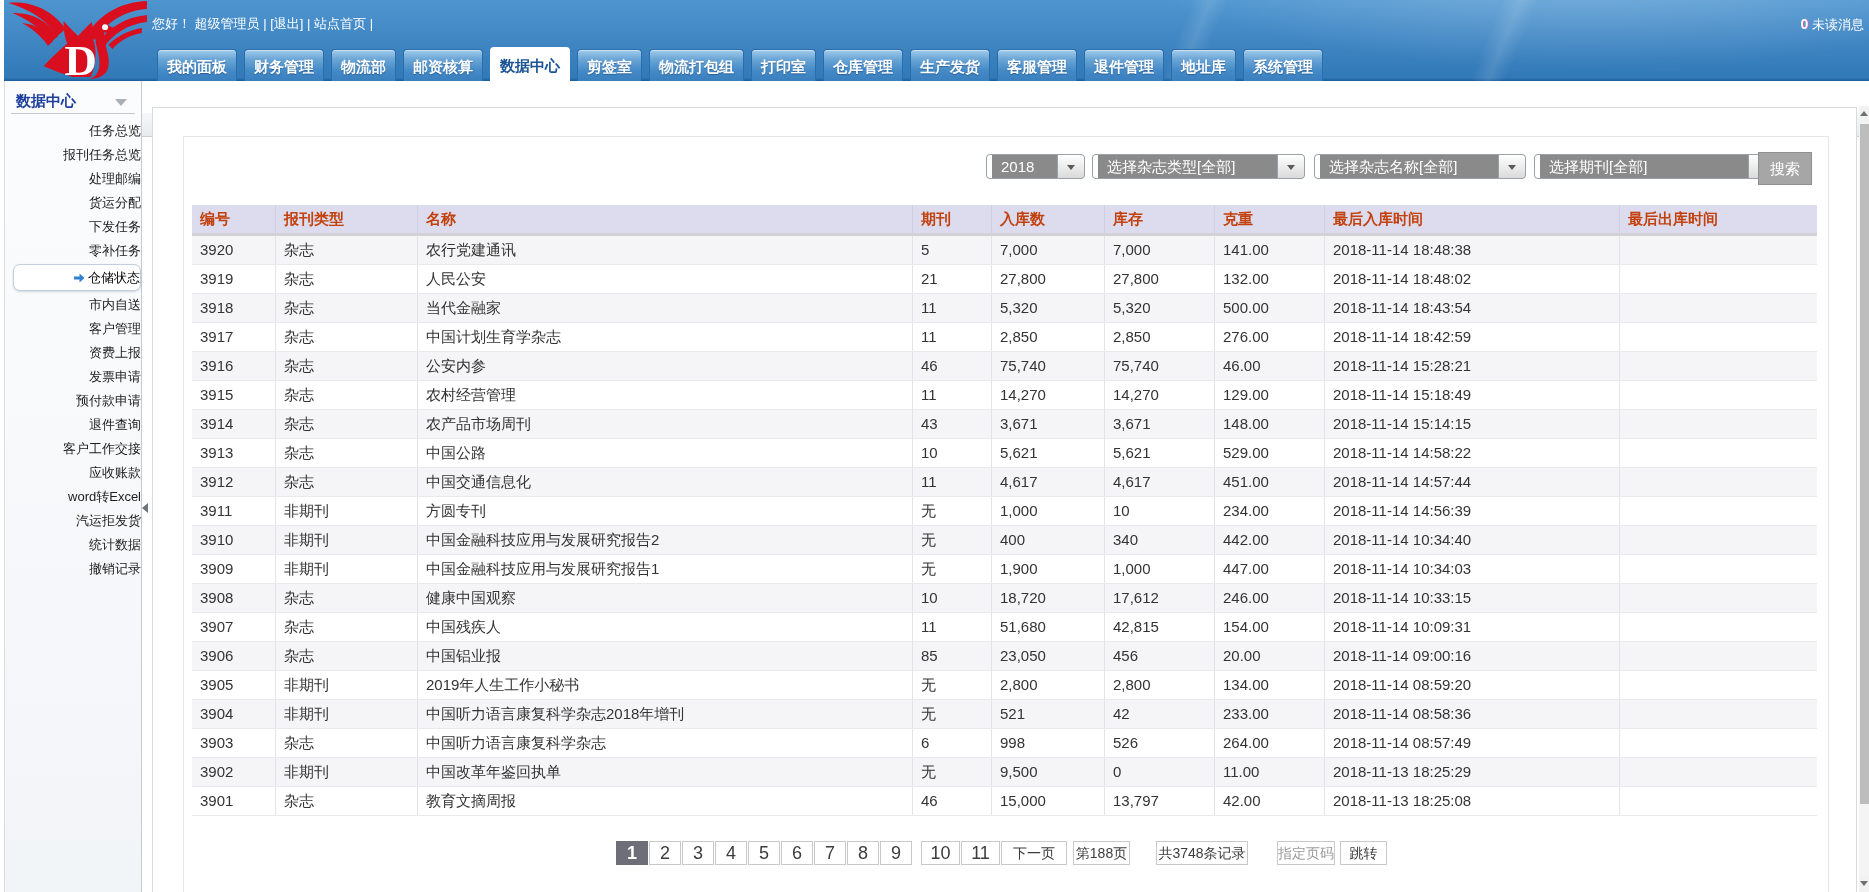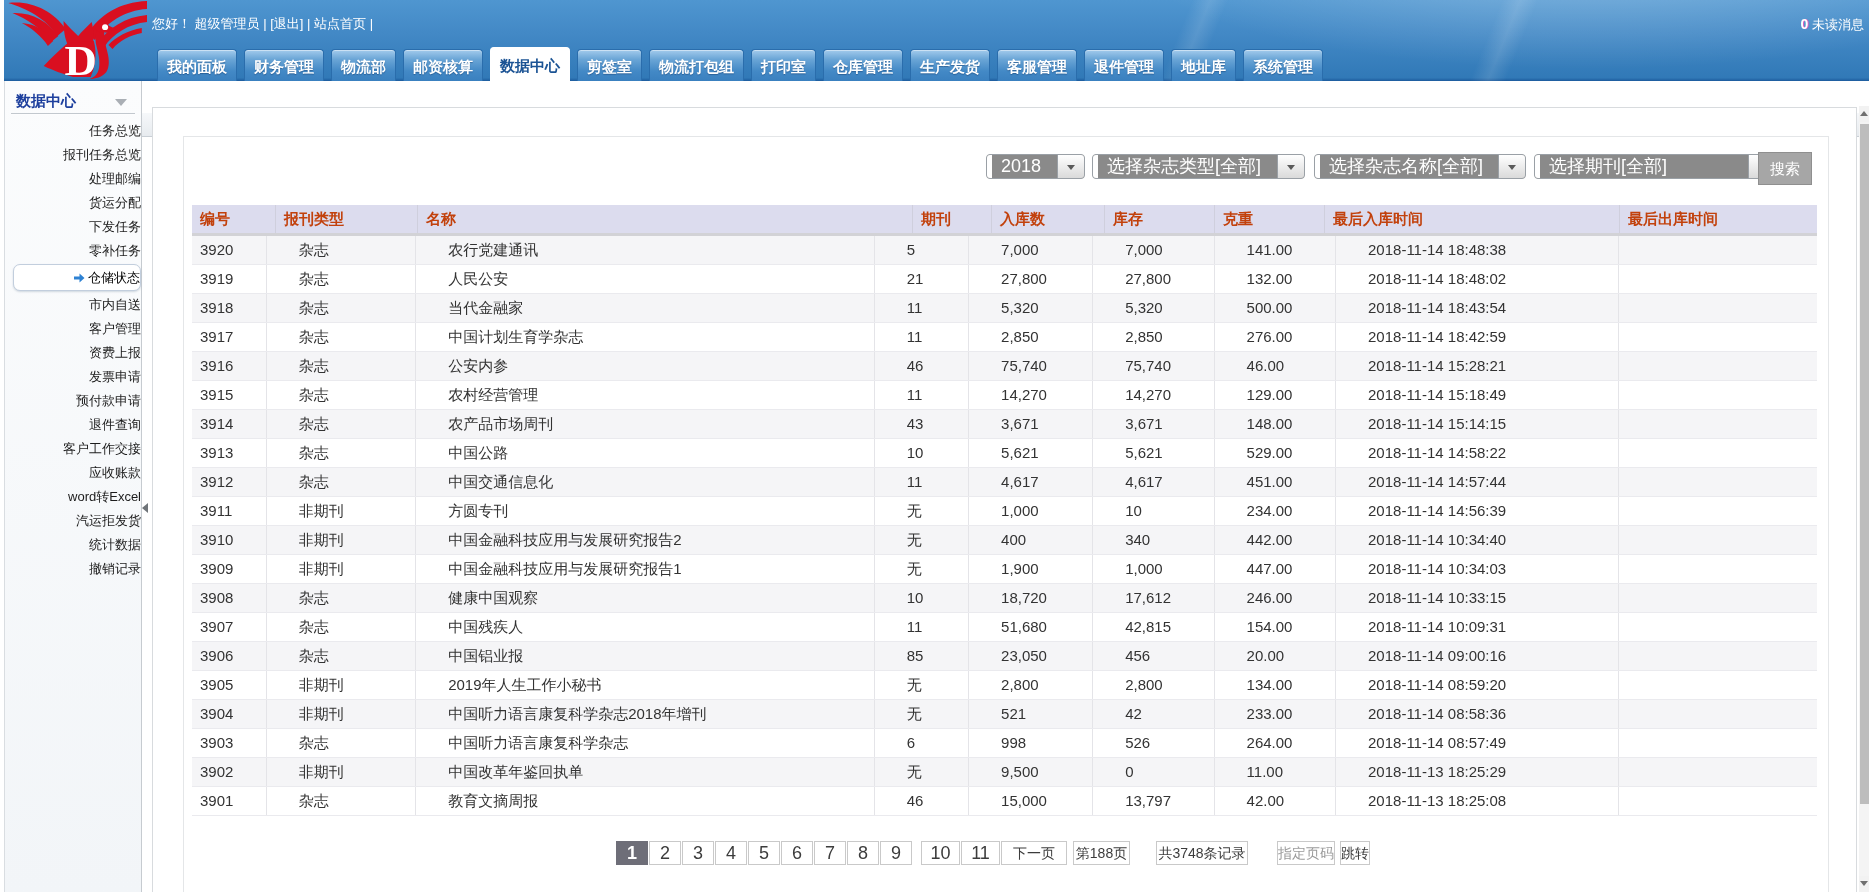--- a/index.html
+++ b/index.html
@@ -58,36 +58,36 @@
   border-top:5px solid transparent; border-bottom:5px solid transparent; border-right:6px solid #6f7479; }
 
 
 #outerpanel { position:absolute; left:152px; top:107px; width:1705px; height:800px;
   border:1px solid #d8dbde; background:#fff; }
 #innerpanel { position:absolute; left:183px; top:136px; width:1646px; height:790px;
   border:1px solid #e4e6e8; background:#fff; }
 
 
 .gsel { position:absolute; top:154px; height:25px; border:1px solid #9aa0a6; border-radius:4px;
-  background:#8a8a8a; overflow:hidden; color:#fff; font-size:18px; line-height:23px; }
+  background:#8a8a8a; overflow:hidden; color:#fff; font-size:15px; line-height:23px; }
 .gsel .lt { position:absolute; left:0; top:0; bottom:0; width:5px; background:#fff; }
 .gsel .tx { position:absolute; left:14px; top:0; }
 .gsel .bt { position:absolute; right:0; top:0; bottom:0; width:27px;
   background:linear-gradient(180deg,#ffffff,#dadada); border-left:1px solid #9aa0a6; }
 .gsel .bt i { position:absolute; left:9px; top:10px; width:0; height:0;
   border-left:4.5px solid transparent; border-right:4.5px solid transparent; border-top:5px solid #5a5a5a; }
 #searchbtn { position:absolute; left:1758px; top:152px; width:54px; height:33px;
   background:#a6a6a6; border:1px solid #8f8f8f; color:#fff; font-size:15px;
   text-align:center; line-height:31px; }
 
 
 #tbl { position:absolute; left:192px; top:205px; width:1625px; font-size:15px; color:#333; }
 #tbl .hrow { display:flex; height:31px; line-height:28px; background:#dcdcee;
   border-bottom:3px solid #d2d2d6; font-weight:bold; color:#c2410c; }
-#tbl .row { display:flex; height:29px; line-height:28px; border-bottom:1px solid #eaeaee; background:#fff;gap:24px; }
+#tbl .row { display:flex; height:29px; line-height:28px; border-bottom:1px solid #eaeaee; background:#fff; }
 #tbl .row.odd { background:#f5f5f7; }
 #tbl .c { padding-left:8px; overflow:hidden; white-space:nowrap; }
 #tbl .hrow .c { border-right:1px solid #cfcfdd; }
 #tbl .row .c { border-right:1px solid #e4e4e8; }
 #tbl .c:last-child { border-right:none; }
 .c1{width:84px;} .c2{width:142px;} .c3{width:495px;} .c4{width:79px;}
 .c5{width:113px;} .c6{width:110px;} .c7{width:110px;} .c8{width:295px;} .c9{width:197px;}
 
 
 #pager { position:absolute; left:616px; top:841px; height:24px; display:flex; font-size:14px; color:#3c3c3c; }
@@ -467,21 +467,21 @@
       <div class="p n">6</div>
       <div class="p n">7</div>
       <div class="p n">8</div>
     <div class="p n">9</div>
       <div class="p n w2" style="margin-left:8px">10</div>
       <div class="p n w2">11</div>
     <div class="p fx" style="width:66px">下一页</div>
       <div class="p fx" style="width:57px;margin-left:5px">第188页</div>
       <div class="p fx" style="width:92px;margin-left:25px">共3748条记录</div>
     <div class="p inp fx" style="width:58px;margin-left:28px">指定页码</div>
-      <div class="p fx" style="width:30px;margin-left:4px">跳转</div>
+      <div class="p fx" style="width:47px;margin-left:4px">跳转</div>
   </div>
 
   <div id="sbar">
     <div class="up">
         <i></i>
       </div>
     <div class="thumb"></div>
     <div class="dn">
         <i></i>
       </div>

